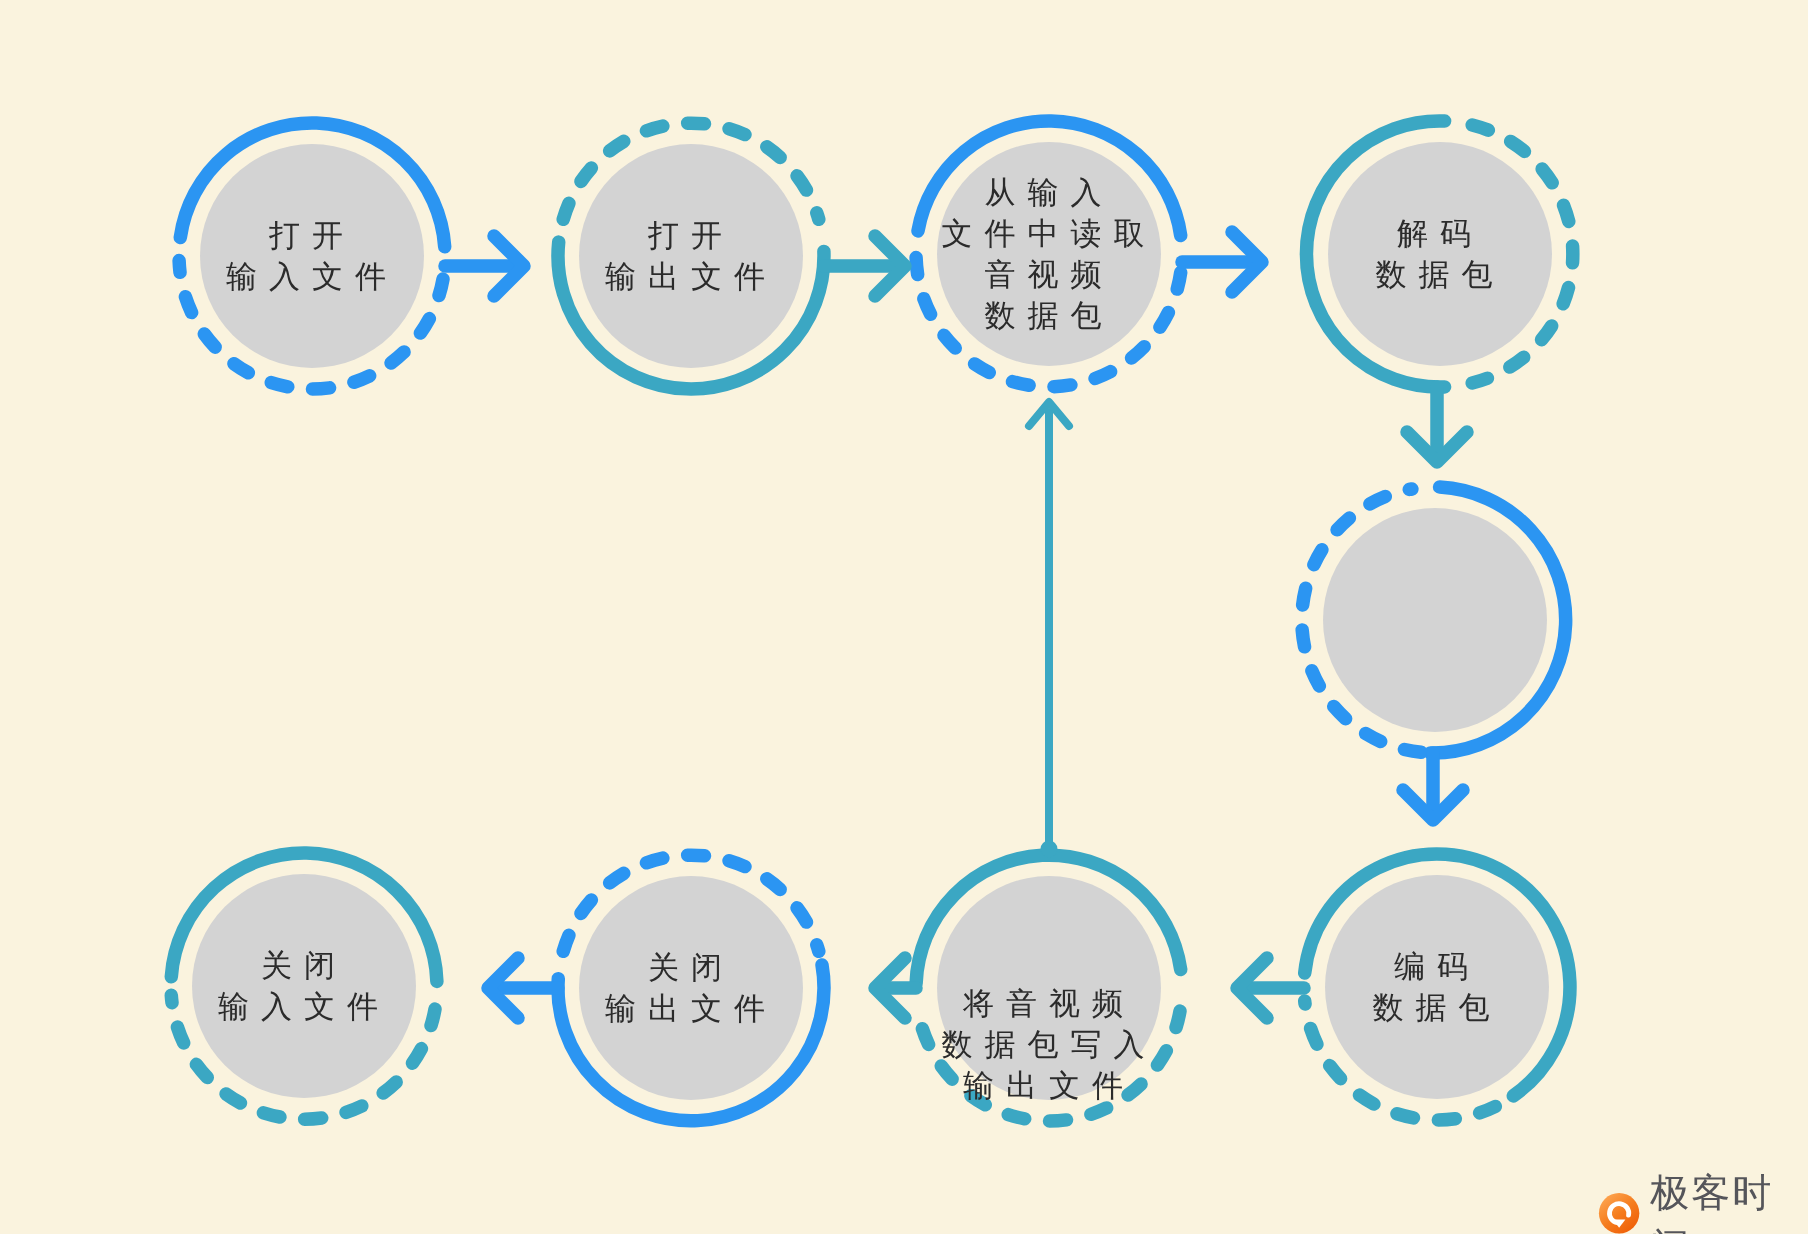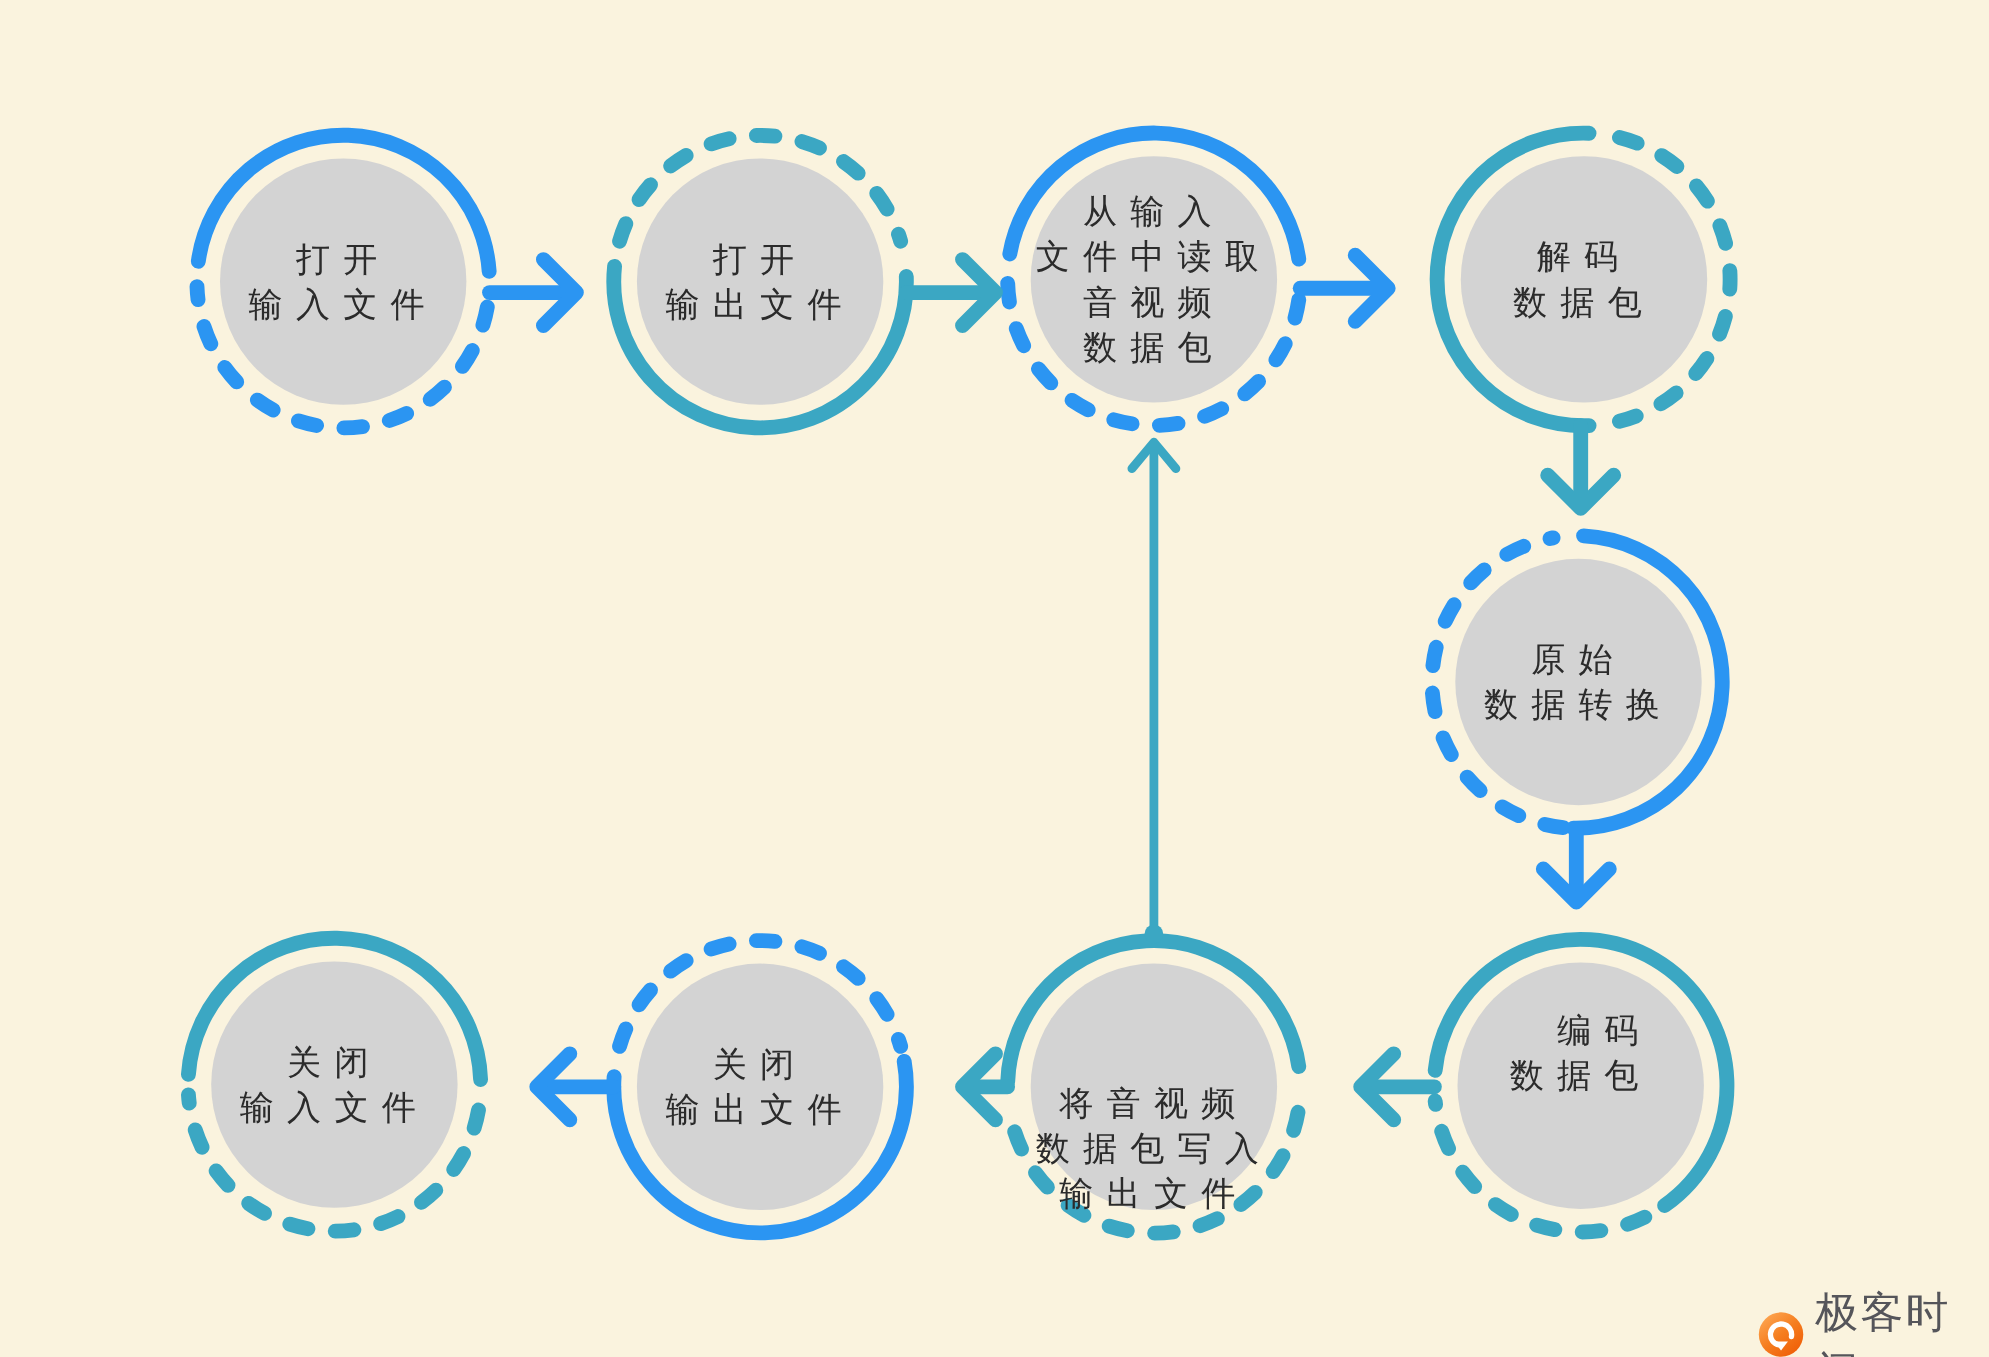--- a/index.html
+++ b/index.html
@@ -125,23 +125,21 @@
   <div class="node-label" style="left:312px;  top:256px;">打开
 输入文件</div>
   <div class="node-label" style="left:691px;  top:256px;">打开
 输出文件</div>
   <div class="node-label" style="left:1049px; top:254px;">从输入
 文件中读取
 音视频
 数据包</div>
   <div class="node-label" style="left:1440px; top:254px;">解码
 数据包</div>
-  <div class="node-label" style="left:1435px; top:620px;">原始
-数据转换</div>
-  <div class="node-label" style="left:1437px; top:957px;text-align:right;">编码
+  <div class="node-label" style="left:1437px; top:987px;">编码
 数据包</div>
   <div class="node-label" style="left:1049px; top:1044px;">将音视频
 数据包写入
 输出文件</div>
   <div class="node-label" style="left:691px;  top:988px;">关闭
 输出文件</div>
   <div class="node-label" style="left:304px;  top:986px;">关闭
 输入文件</div>
 
   <div class="brand">

